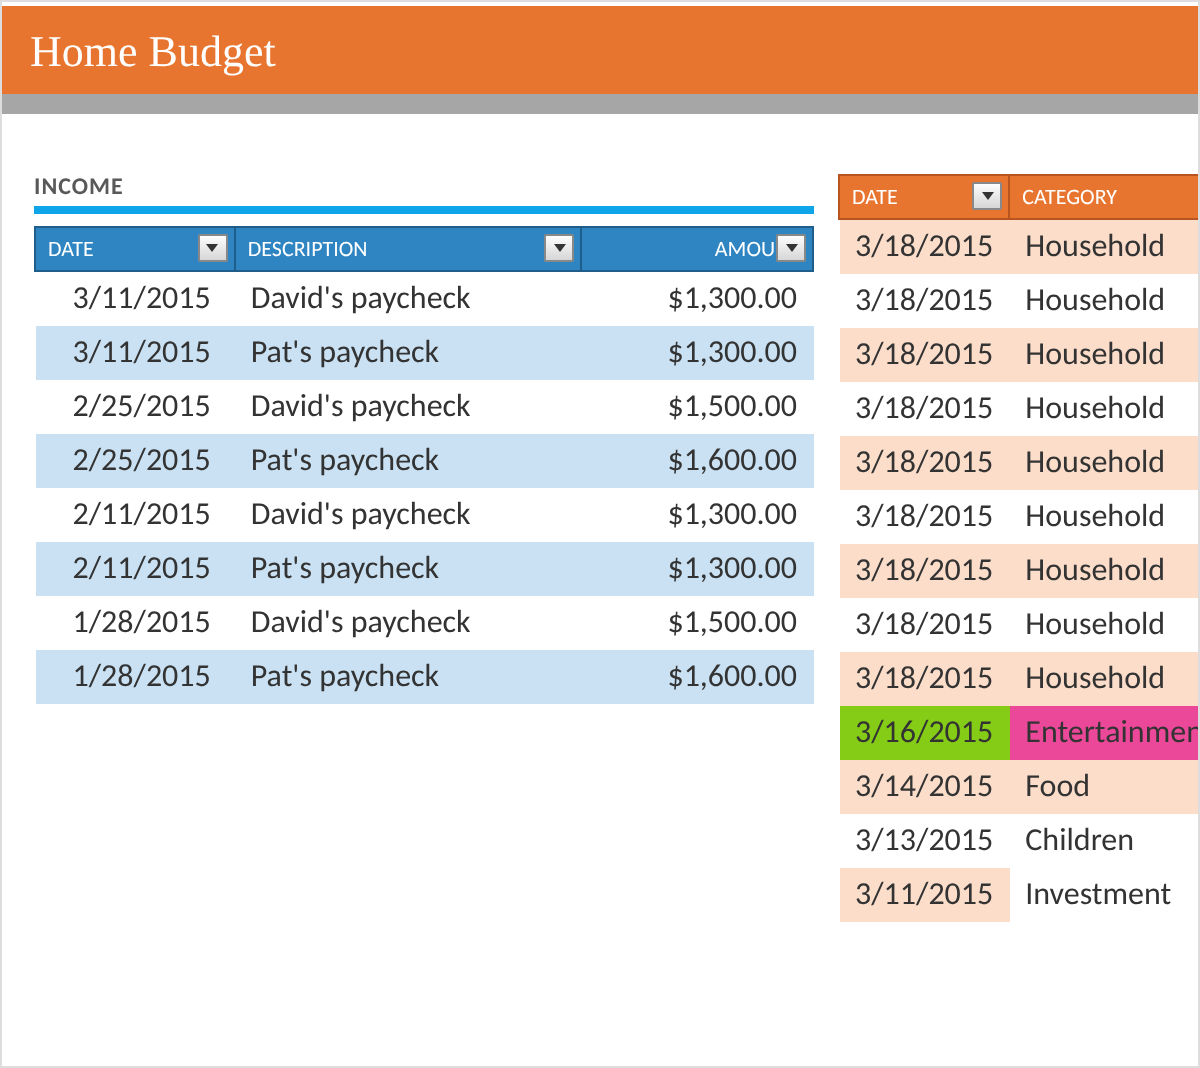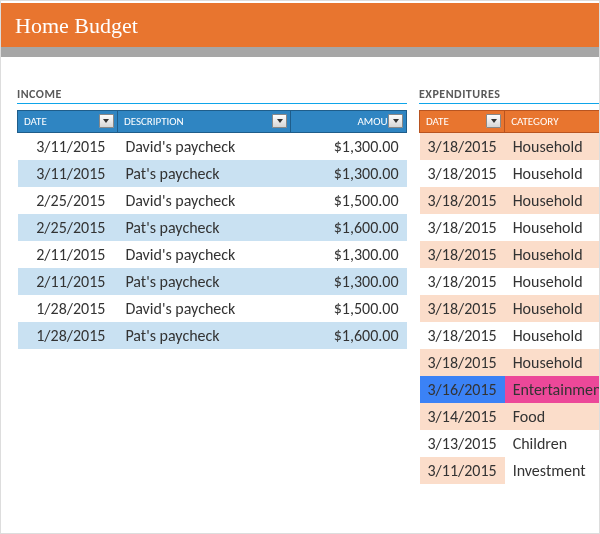--- a/index.html
+++ b/index.html
@@ -28,21 +28,21 @@
   .content {
     display: flex;
     gap: 12px;
     padding: 30px 0 0 16px;
   }
   .section-title {
     font-weight: bold;
     color: #595959;
     font-size: 12px;
     letter-spacing: 0.5px;
-    border-bottom: 1px solid #0ea5e9;
+    border-bottom: 4px solid #0ea5e9;
     padding-bottom: 2px;
     margin-bottom: 6px;
   }
   table {
     border-collapse: collapse;
     width: 100%;
   }
   th {
     color: #fff;
     font-size: 11px;
@@ -157,21 +157,20 @@
           <tr>
             <td class="date">1/28/2015</td>
             <td>Pat's paycheck</td>
             <td class="amt">$1,600.00</td>
           </tr>
         </tbody>
     </table>
   </div>
 
   <div class="expend">
-    <div class="section-title">EXPENDITURES</div>
     <table>
       <colgroup>
           <col class="c1">
           <col class="c2">
         </colgroup>
       <thead>
         <tr>
           <th><span class="hlabel">DATE</span><span class="filter"></span></th>
           <th><span class="hlabel">CATEGORY</span></th>
         </tr>
@@ -207,21 +206,21 @@
           </tr>
           <tr>
             <td class="d" style="">3/18/2015</td>
             <td style="">Household</td>
           </tr>
           <tr>
             <td class="d" style="background:#fbddca;">3/18/2015</td>
             <td style="background:#fbddca;">Household</td>
           </tr>
           <tr>
-            <td class="d" style="background:#3b82f6;">3/16/2015</td>
+            <td class="d" style="background:#84cc16;">3/16/2015</td>
             <td style="background:#ec4899;">Entertainment</td>
           </tr>
           <tr>
             <td class="d" style="background:#fbddca;">3/14/2015</td>
             <td style="background:#fbddca;">Food</td>
           </tr>
           <tr>
             <td class="d" style="">3/13/2015</td>
             <td style="">Children</td>
           </tr>

